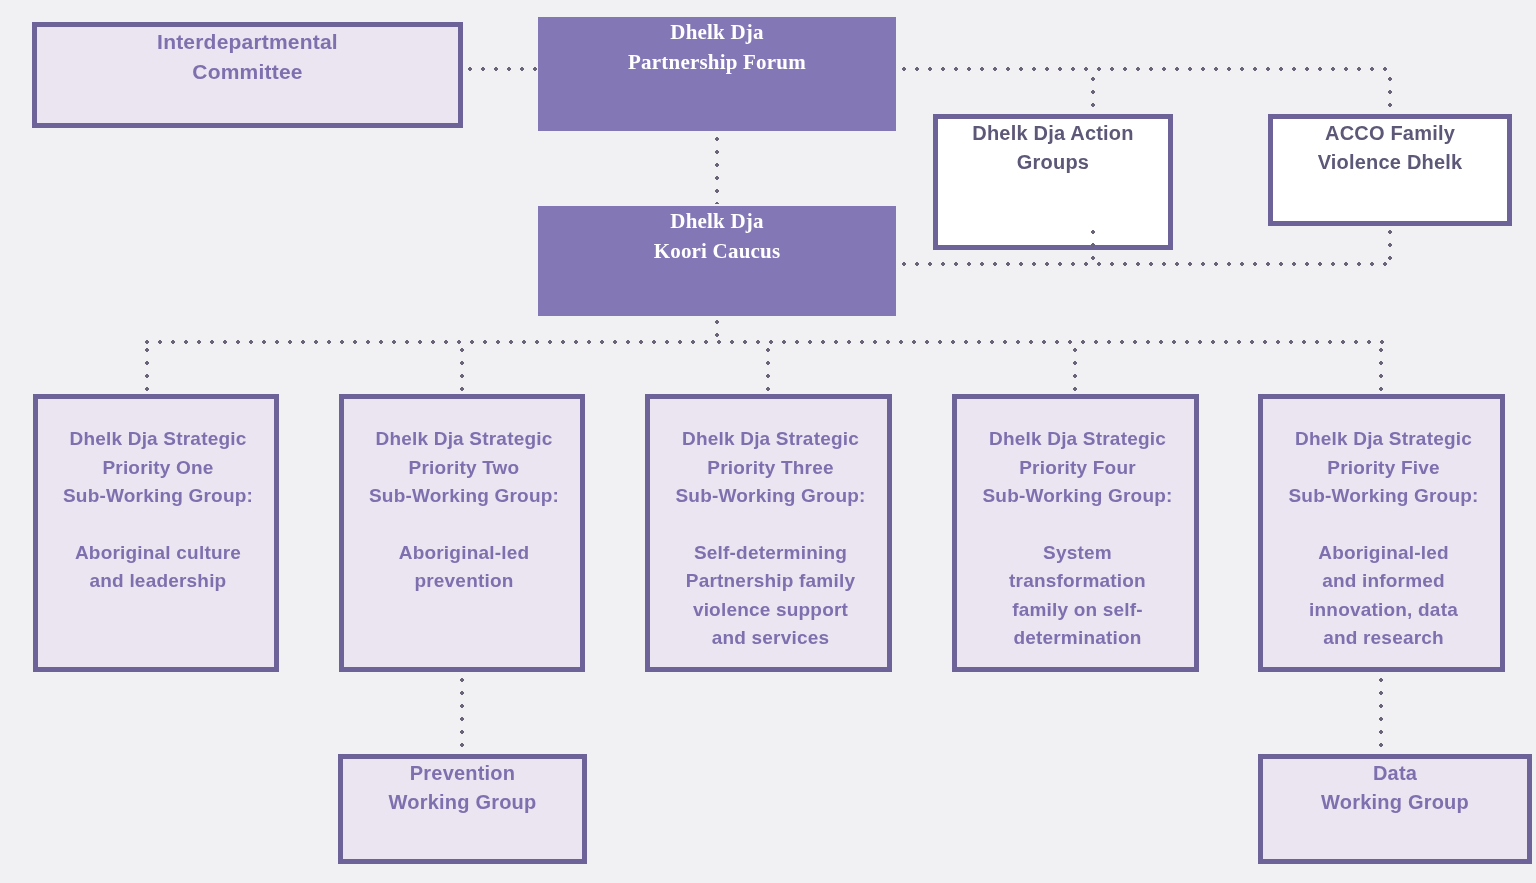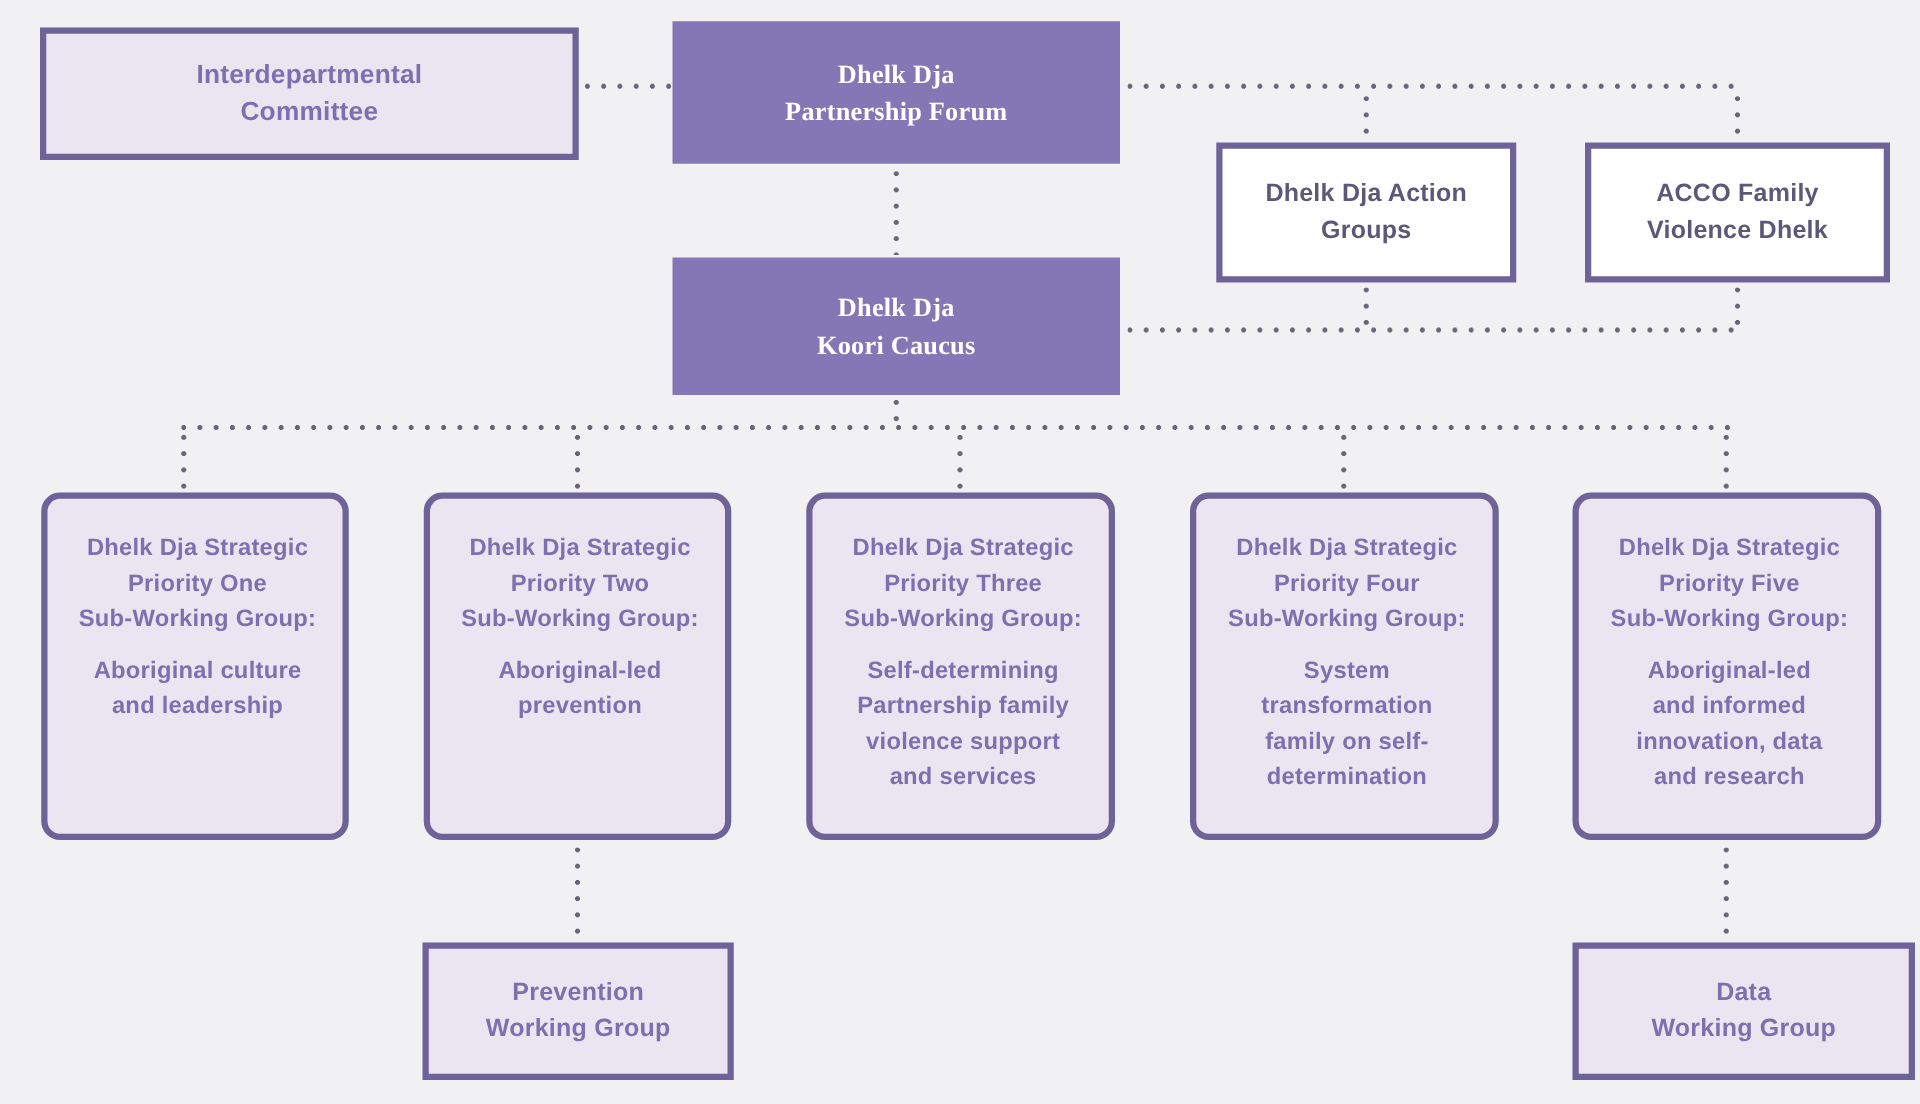--- a/index.html
+++ b/index.html
@@ -23,21 +23,21 @@
     width:1536px;height:883px;
     background:var(--background);
     overflow:hidden;
   }
   .node{
     position:absolute;
     box-sizing:border-box;
     display:flex;
     flex-direction:column;
     align-items:center;
-    justify-content:center;
+    justify-content:flex-start;
     text-align:center;
     font-weight:700;
     letter-spacing:.2px;
   }
   .label{white-space:pre-line;}
   .solid{
     background:var(--solid-fill);
     color:var(--solid-text);
     font-size:21px;
     line-height:1.45;
@@ -55,23 +55,22 @@
     border:5px solid var(--box-border);
     color:var(--dark-text);
     font-size:20px;
     line-height:1.45;
   }
   .prioritybox{
     justify-content:flex-start;
     padding:26px 4px 10px 8px;
     font-size:19px;
     line-height:1.5;
-    border-radius:15px;
   }
-  .prioritybox .body{margin-top:12px;}
+  .prioritybox .body{margin-top:28px;}
   .bottombox{font-size:20px;line-height:1.45;}
   
   .dot-h{
     position:absolute;height:4px;
     background-image:radial-gradient(circle 2px at 2px 50%, var(--dot) 97%, transparent);
     background-size:13px 4px;
     background-repeat:repeat-x;
   }
   .dot-v{
     position:absolute;width:4px;
@@ -88,21 +87,21 @@
   <div class="node lightbox" style="left:32px;top:22px;width:431px;height:106px;">
     <span class="label">Interdepartmental
 Committee</span>
   </div>
 
   <div class="node solid" style="left:538px;top:17px;width:358px;height:114px;">
     <span class="label">Dhelk Dja
 Partnership Forum</span>
   </div>
 
-  <div class="node whitebox" style="left:973px;top:114px;width:240px;height:112px;">
+  <div class="node whitebox" style="left:933px;top:114px;width:240px;height:136px;">
     <span class="label">Dhelk Dja Action
 Groups</span>
   </div>
 
   <div class="node whitebox" style="left:1268px;top:114px;width:244px;height:112px;">
     <span class="label">ACCO Family
 Violence Dhelk</span>
   </div>
 
   <div class="node solid" style="left:538px;top:206px;width:358px;height:110px;">

